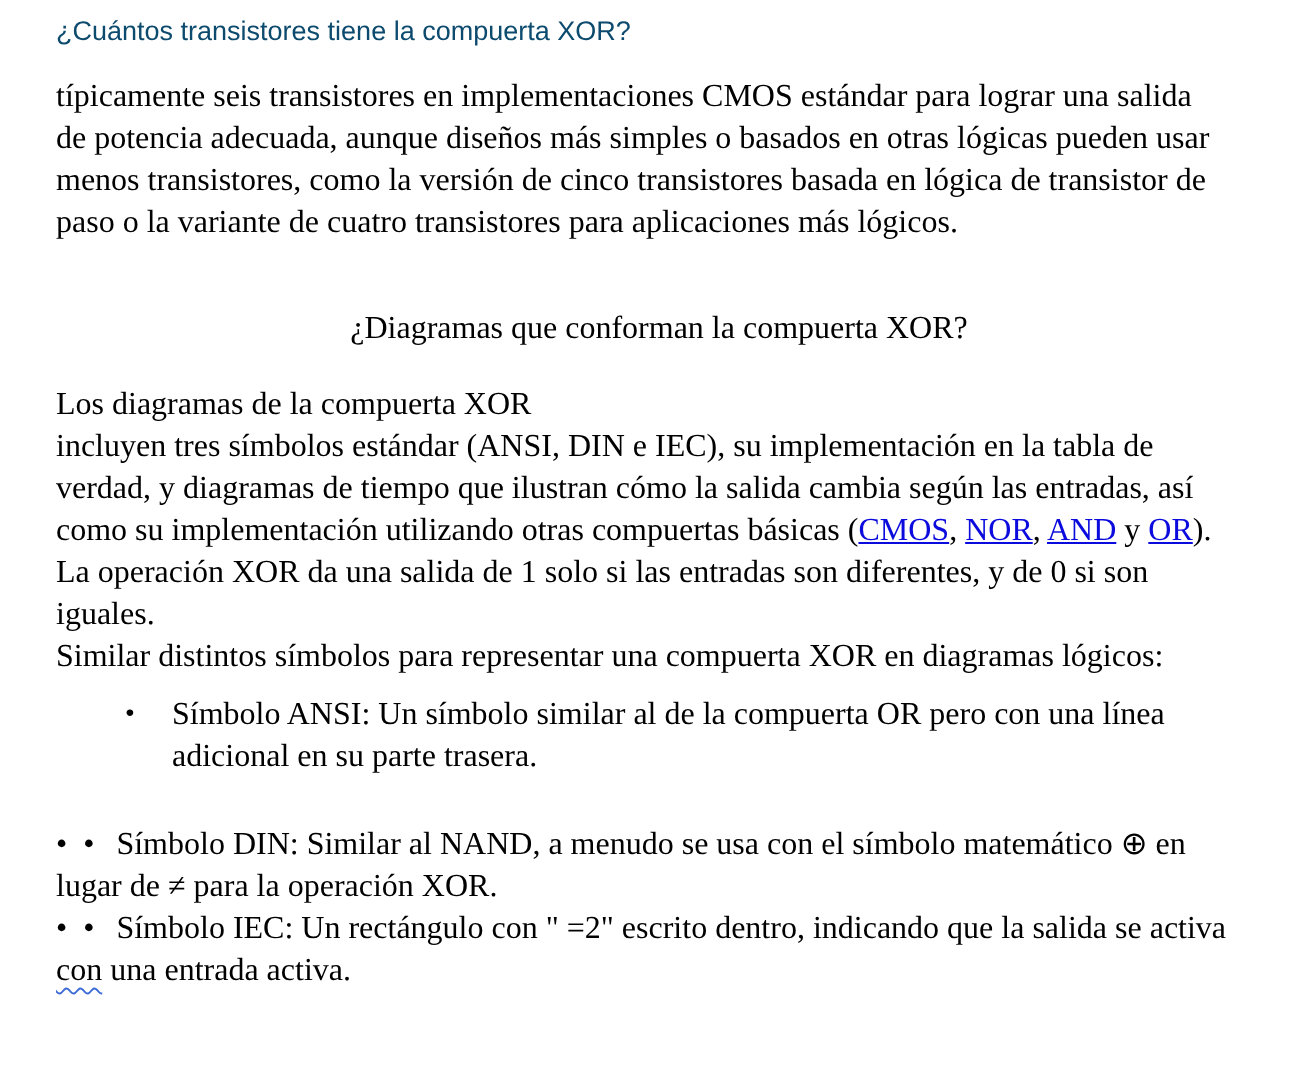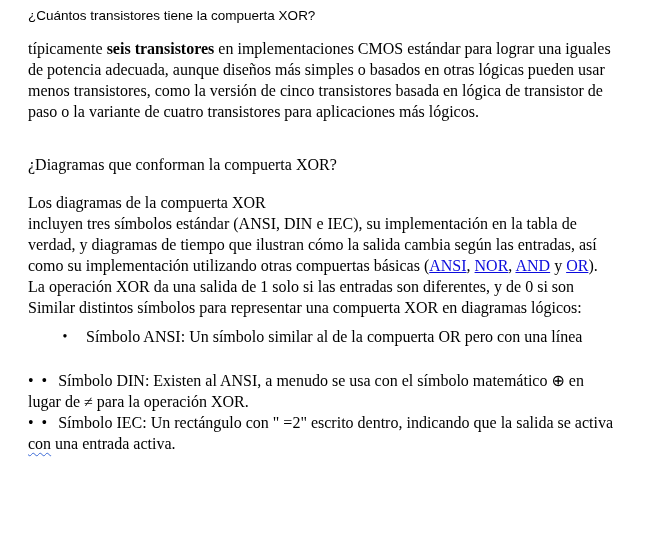--- a/index.html
+++ b/index.html
@@ -6,30 +6,30 @@
   html, body { background: #ffffff; }
   body {
     width: 651px; height: 536px; overflow: hidden;
     font-family: "Liberation Serif", serif;
     font-size: 16px; color: #000000;
   }
   .doc { padding: 8px 20px 0 28px; }
 
   .q-sans {
     font-family: "Liberation Sans", sans-serif;
-    font-size: 13.5px; color: #000000;
+    font-size: 13.5px; color: #0c4a6e;
     line-height: 16px;
     margin-bottom: 14px;
     white-space: nowrap;
   }
   .line { line-height: 21px; white-space: nowrap; }
-  .bold { font-weight: bold; text-align: center; }
+  .bold { font-weight: normal; text-align: center; }
 
   .para1 { margin-bottom: 32px; }
-  .q-serif { line-height: 21px; margin-bottom: 17px; white-space: nowrap; }
+  .q-serif { line-height: 21px; margin-bottom: 17px; white-space: nowrap; text-align: center; }
 
   .block2 { margin-bottom: 8px; }
 
   a.doclink { color: #0b0bdd; text-decoration: underline; cursor: pointer; }
 
   .ansi-block { margin-left: 16px; margin-bottom: 23px; }
   .ansi-row { display: flex; }
   .ansi-marker {
     width: 42px; text-align: center; line-height: 21px;
     font-size: 14px; flex: 0 0 42px;
@@ -47,49 +47,51 @@
   }
 </style>
 </head>
 <body>
 
 <div class="doc">
 
   <div class="q-sans">¿Cuántos transistores tiene la compuerta XOR?</div>
 
   <div class="para1">
-    <div class="line"><span>típicamente </span><span class="bold">seis transistores</span><span> en implementaciones CMOS estándar para lograr una iguales</span></div>
+    <div class="line"><span>típicamente </span><span class="bold">seis transistores</span><span> en implementaciones CMOS estándar para lograr una salida</span></div>
     <div class="line">de potencia adecuada, aunque diseños más simples o basados en otras lógicas pueden usar</div>
     <div class="line">menos transistores, como la versión de cinco transistores basada en lógica de transistor de</div>
     <div class="line">paso o la variante de cuatro transistores para aplicaciones más lógicos.</div>
   </div>
 
   <div class="q-serif">¿Diagramas que conforman la compuerta XOR?</div>
 
   <div class="block2">
     <div class="line">Los diagramas de la compuerta XOR</div>
     <div class="line">incluyen tres símbolos estándar (ANSI, DIN e IEC), su implementación en la tabla de</div>
     <div class="line">verdad, y diagramas de tiempo que ilustran cómo la salida cambia según las entradas, así</div>
-    <div class="line"><span>como su implementación utilizando otras compuertas básicas (</span><a href="#" class="doclink">ANSI</a><span>, </span><a href="#" class="doclink">NOR</a><span>, </span><a href="#" class="doclink">AND</a><span> y </span><a href="#" class="doclink">OR</a><span>).</span></div>
+    <div class="line"><span>como su implementación utilizando otras compuertas básicas (</span><a href="#" class="doclink">CMOS</a><span>, </span><a href="#" class="doclink">NOR</a><span>, </span><a href="#" class="doclink">AND</a><span> y </span><a href="#" class="doclink">OR</a><span>).</span></div>
     <div class="line">La operación XOR da una salida de 1 solo si las entradas son diferentes, y de 0 si son</div>
+    <div class="line">iguales.</div>
     <div class="line">Similar distintos símbolos para representar una compuerta XOR en diagramas lógicos:</div>
   </div>
 
   <div class="ansi-block">
     <div class="ansi-row">
         <span class="ansi-marker">•</span>
         <span class="ansi-text">Símbolo ANSI: Un símbolo similar al de la compuerta OR pero con una línea</span>
       </div>
     <div class="ansi-row">
         <span class="ansi-marker"></span>
+        <span class="ansi-text">adicional en su parte trasera.</span>
       </div>
   </div>
 
   <div>
-    <div class="line"><span class="dbl-marker">• •</span><span>Símbolo DIN: Existen al ANSI, a menudo se usa con el símbolo matemático ⊕ en</span></div>
+    <div class="line"><span class="dbl-marker">• •</span><span>Símbolo DIN: Similar al NAND, a menudo se usa con el símbolo matemático ⊕ en</span></div>
     <div class="line">lugar de ≠ para la operación XOR.</div>
   </div>
 
   <div>
     <div class="line"><span class="dbl-marker">• •</span><span>Símbolo IEC: Un rectángulo con " =2" escrito dentro, indicando que la salida se activa</span></div>
     <div class="line"><span class="squiggle">con</span><span> una entrada activa.</span></div>
   </div>
 
 </div>
 

